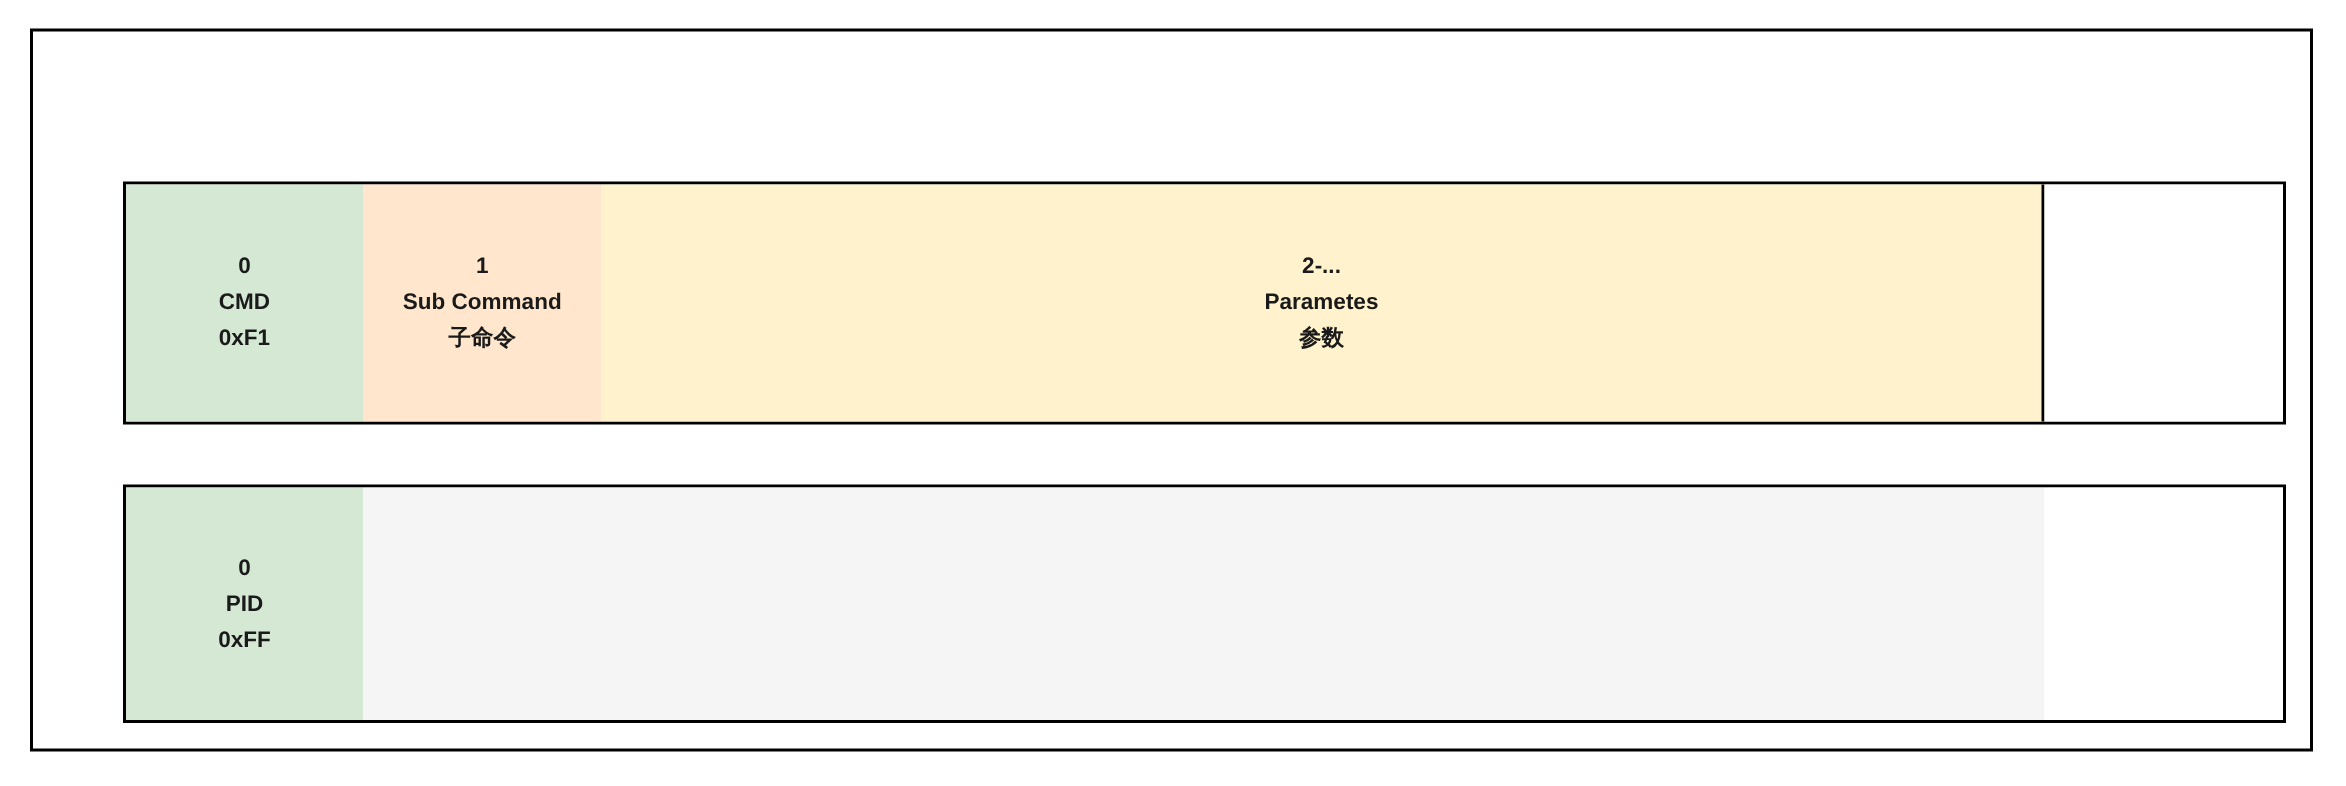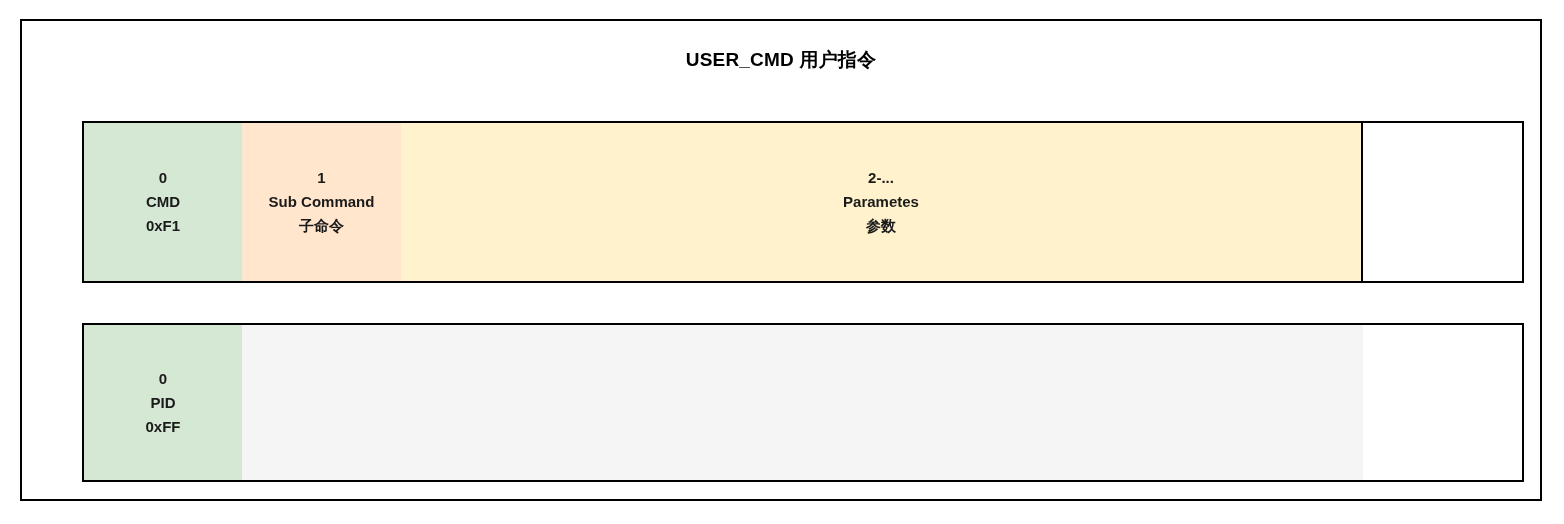--- a/index.html
+++ b/index.html
@@ -98,21 +98,20 @@
   .cell-body     { width: 1121px; background: #f5f5f5; }
   .cell-tail2    { flex: 1 1 auto; background: #ffffff; }
 </style>
 </head>
 <body>
 
 <div class="canvas">
 
   <div class="outer-box">
 
-    <div class="diagram-title">USER_CMD 用户指令</div>
 
     <div class="packet-row row-cmd">
 
       <div class="cell cell-cmd">
         <span class="cell-line">0</span>
         <span class="cell-line">CMD</span>
         <span class="cell-line">0xF1</span>
       </div>
 
       <div class="cell cell-subcmd">

